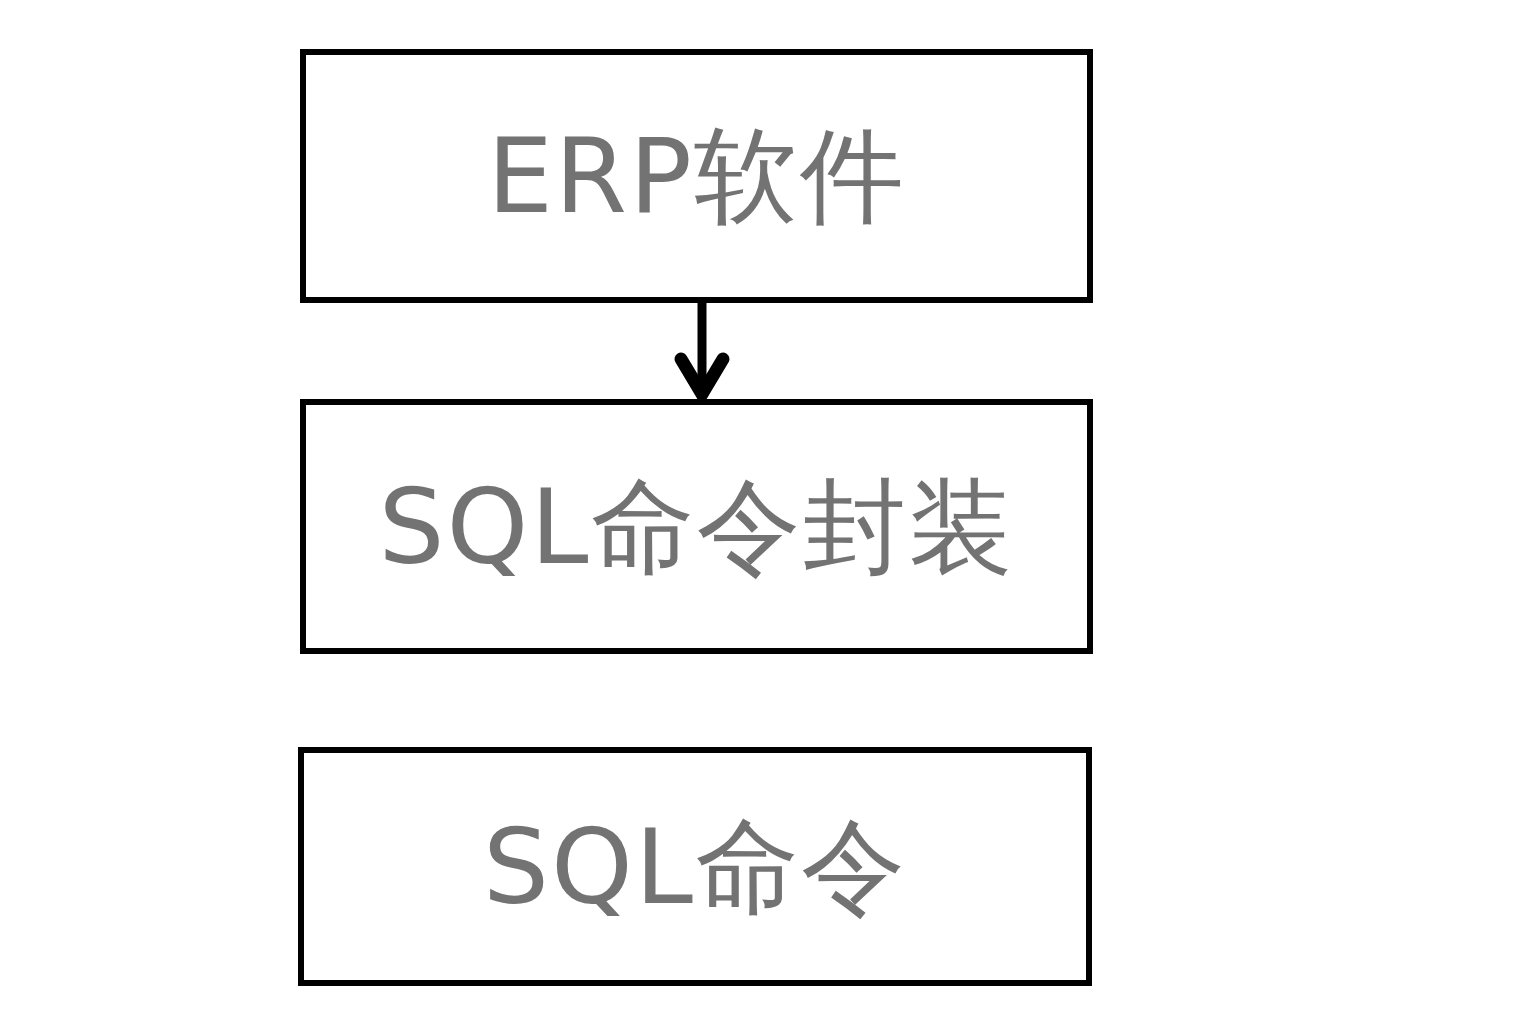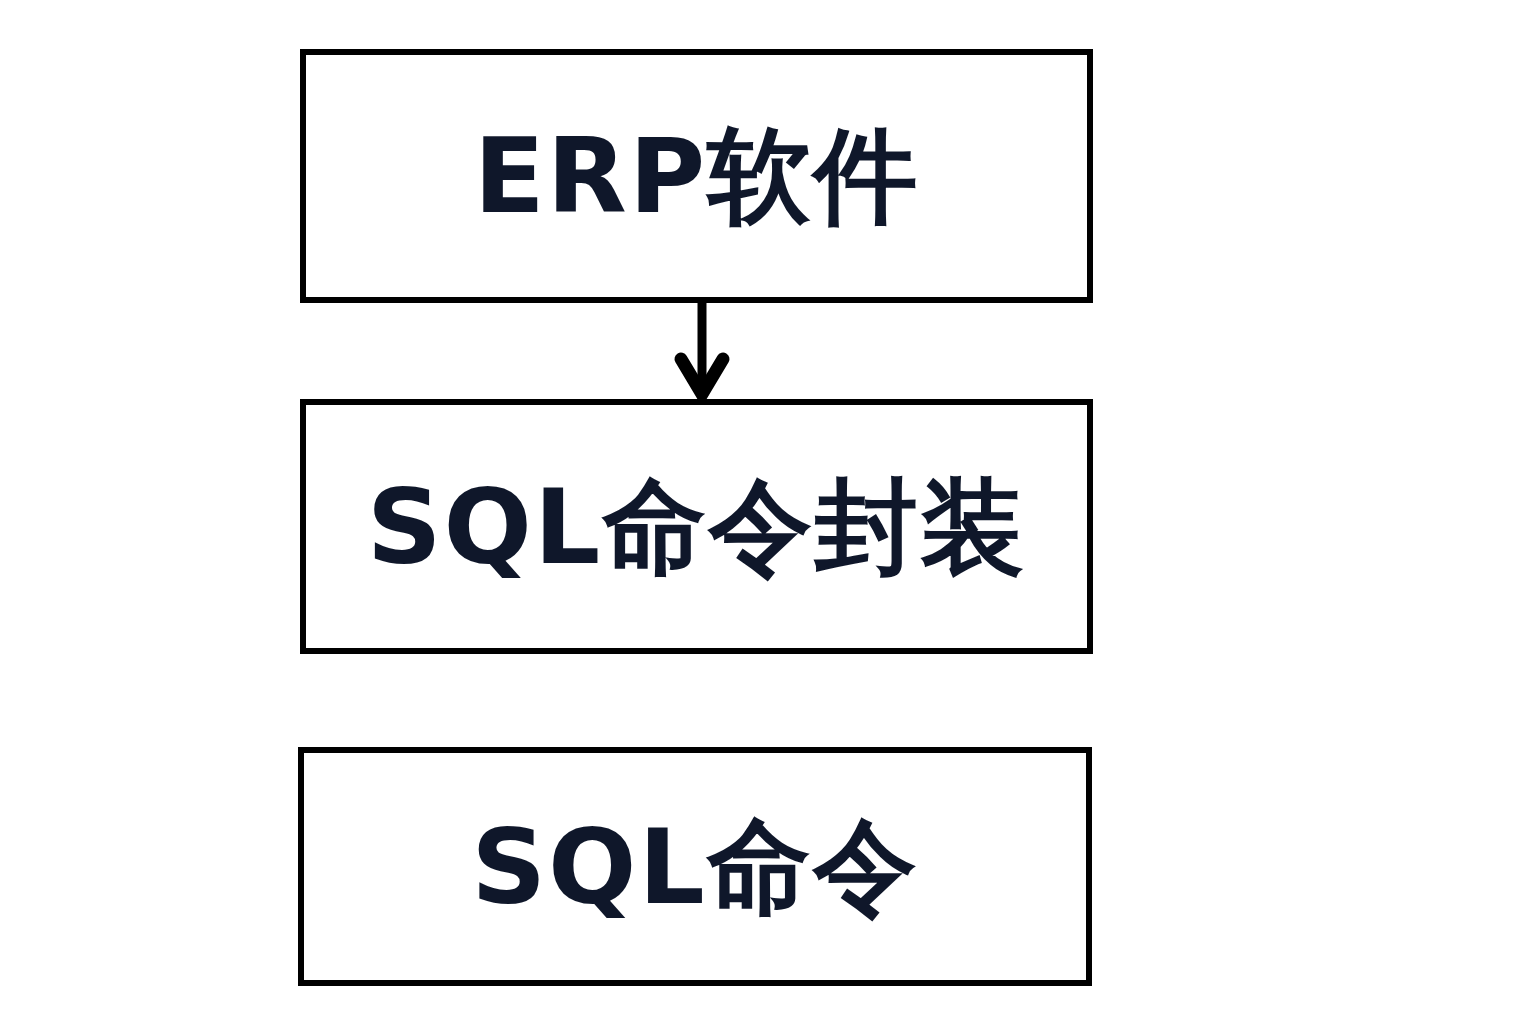--- a/index.html
+++ b/index.html
@@ -19,22 +19,22 @@
     position: absolute;
     box-sizing: border-box;
     border: 6px solid #000000;
     background: #ffffff;
     display: flex;
     align-items: center;
     justify-content: center;
   }
   .flow-box .box-label {
     font-size: 104px;
-    font-weight: 700;
-    color: #0f172a;
+    font-weight: 400;
+    color: #737373;
     letter-spacing: 2px;
     white-space: nowrap;
     line-height: 1;
   }
   #box-erp      { left: 300px; top: 49px;  width: 793px; height: 254px; }
   #box-sqlwrap  { left: 300px; top: 399px; width: 793px; height: 255px; }
   #box-sqlcmd   { left: 298px; top: 747px; width: 794px; height: 239px; }
   .arrow-layer {
     position: absolute;
     left: 0;

